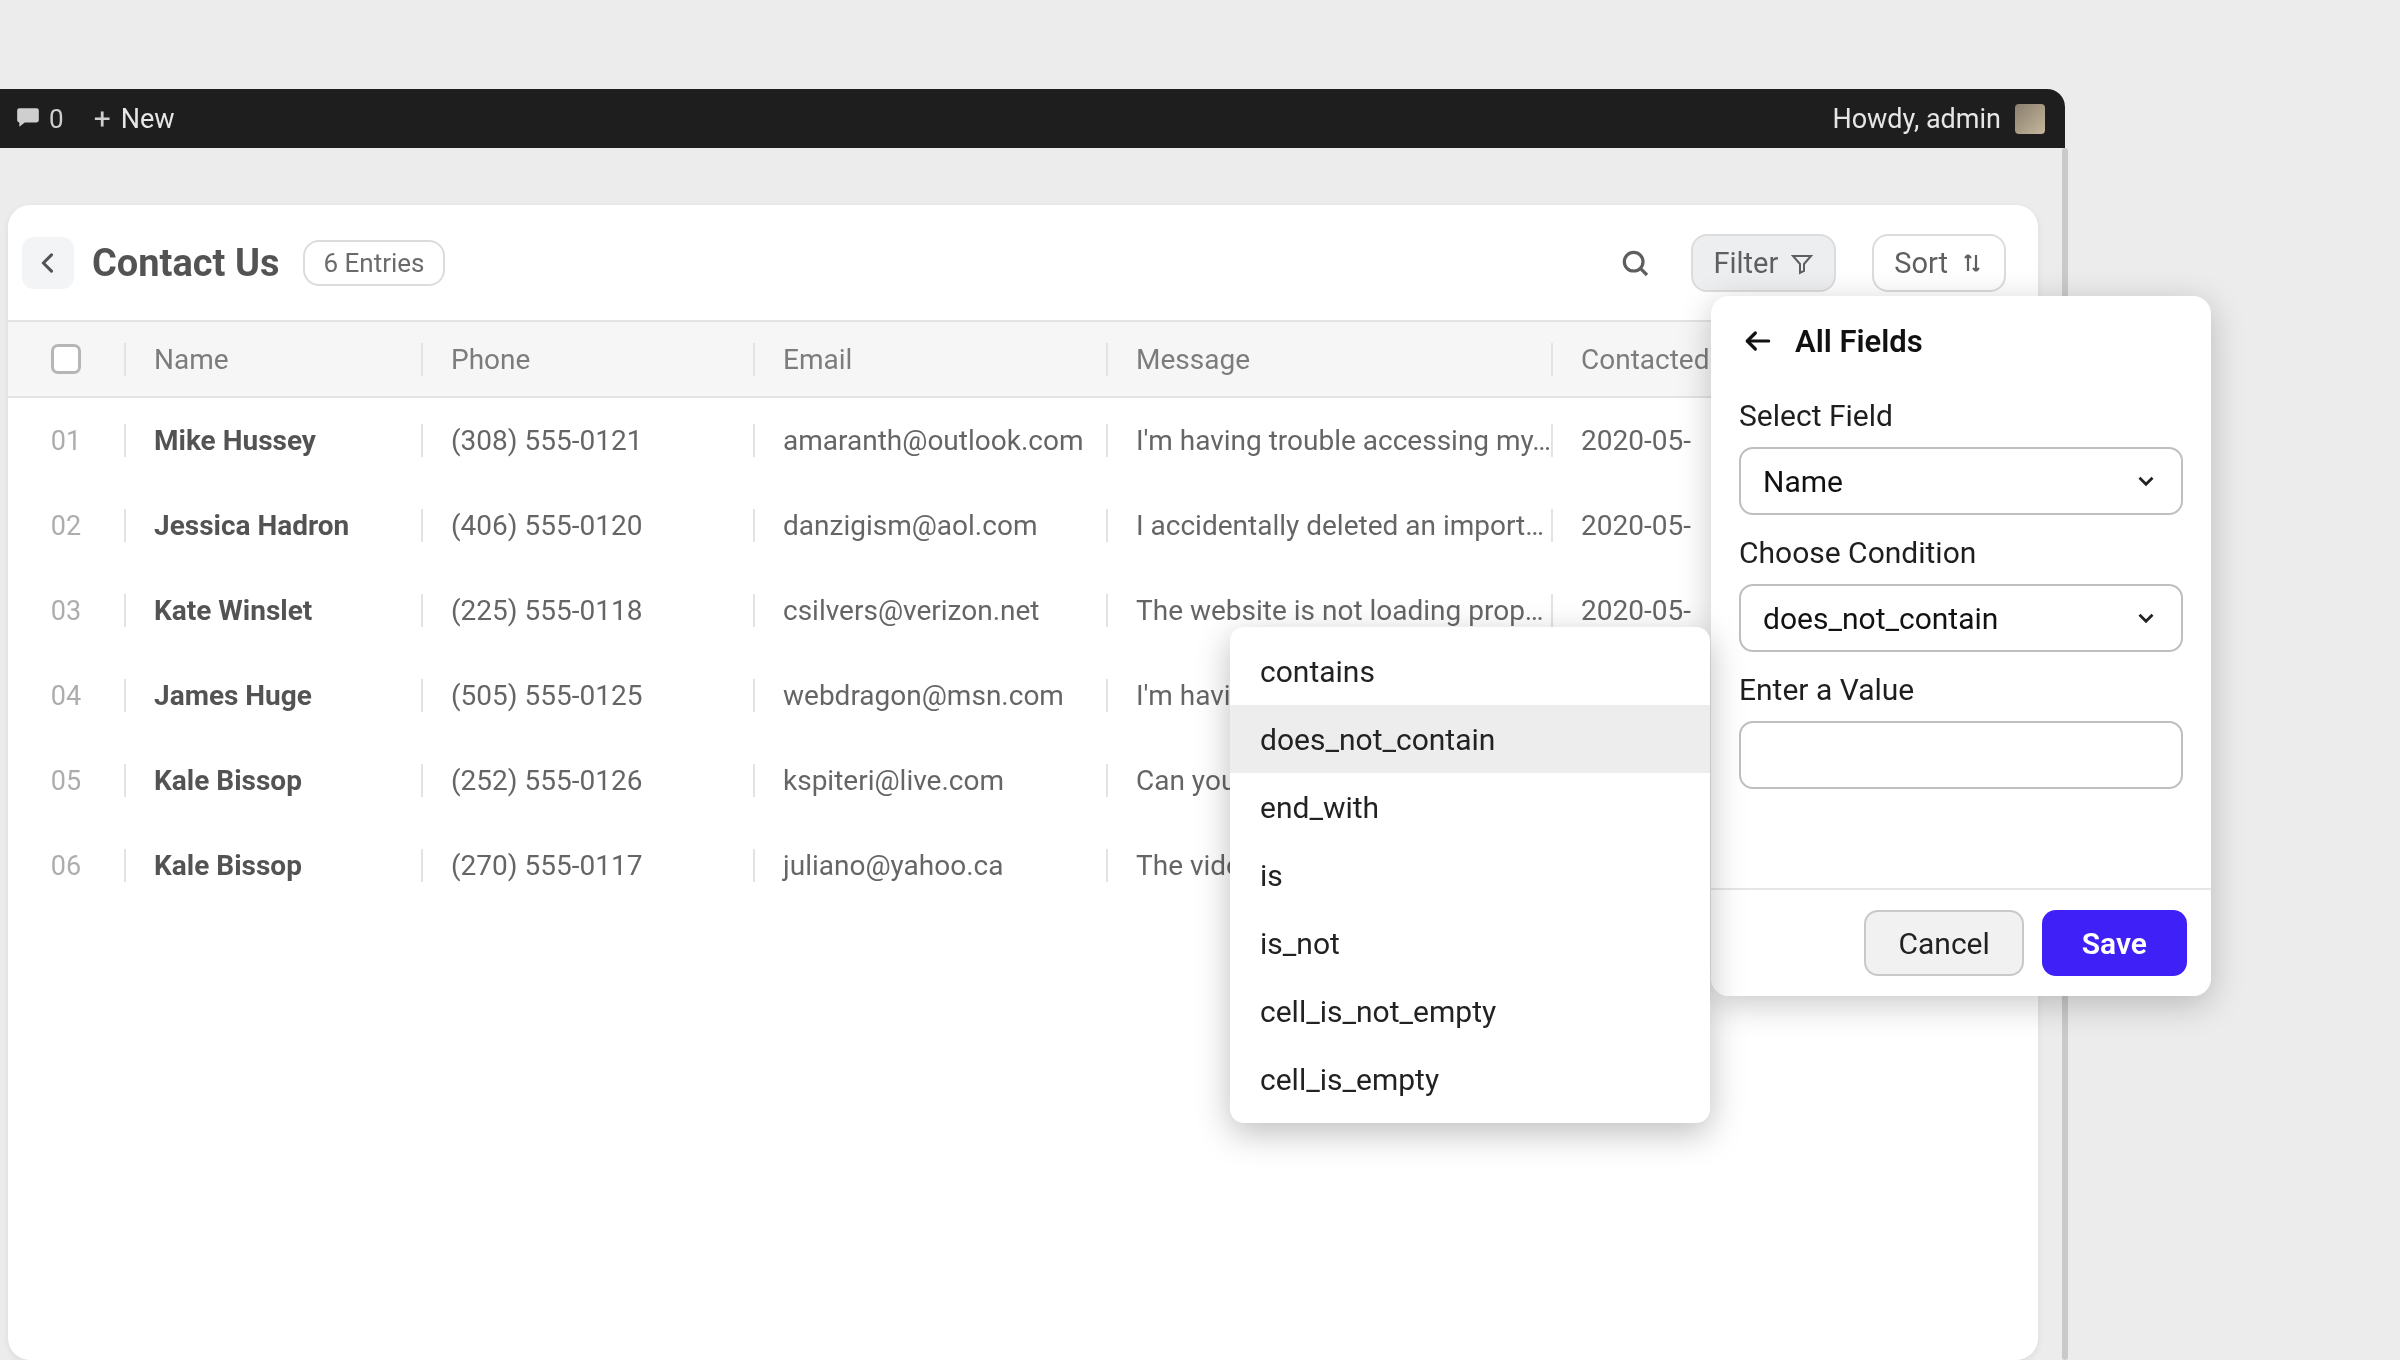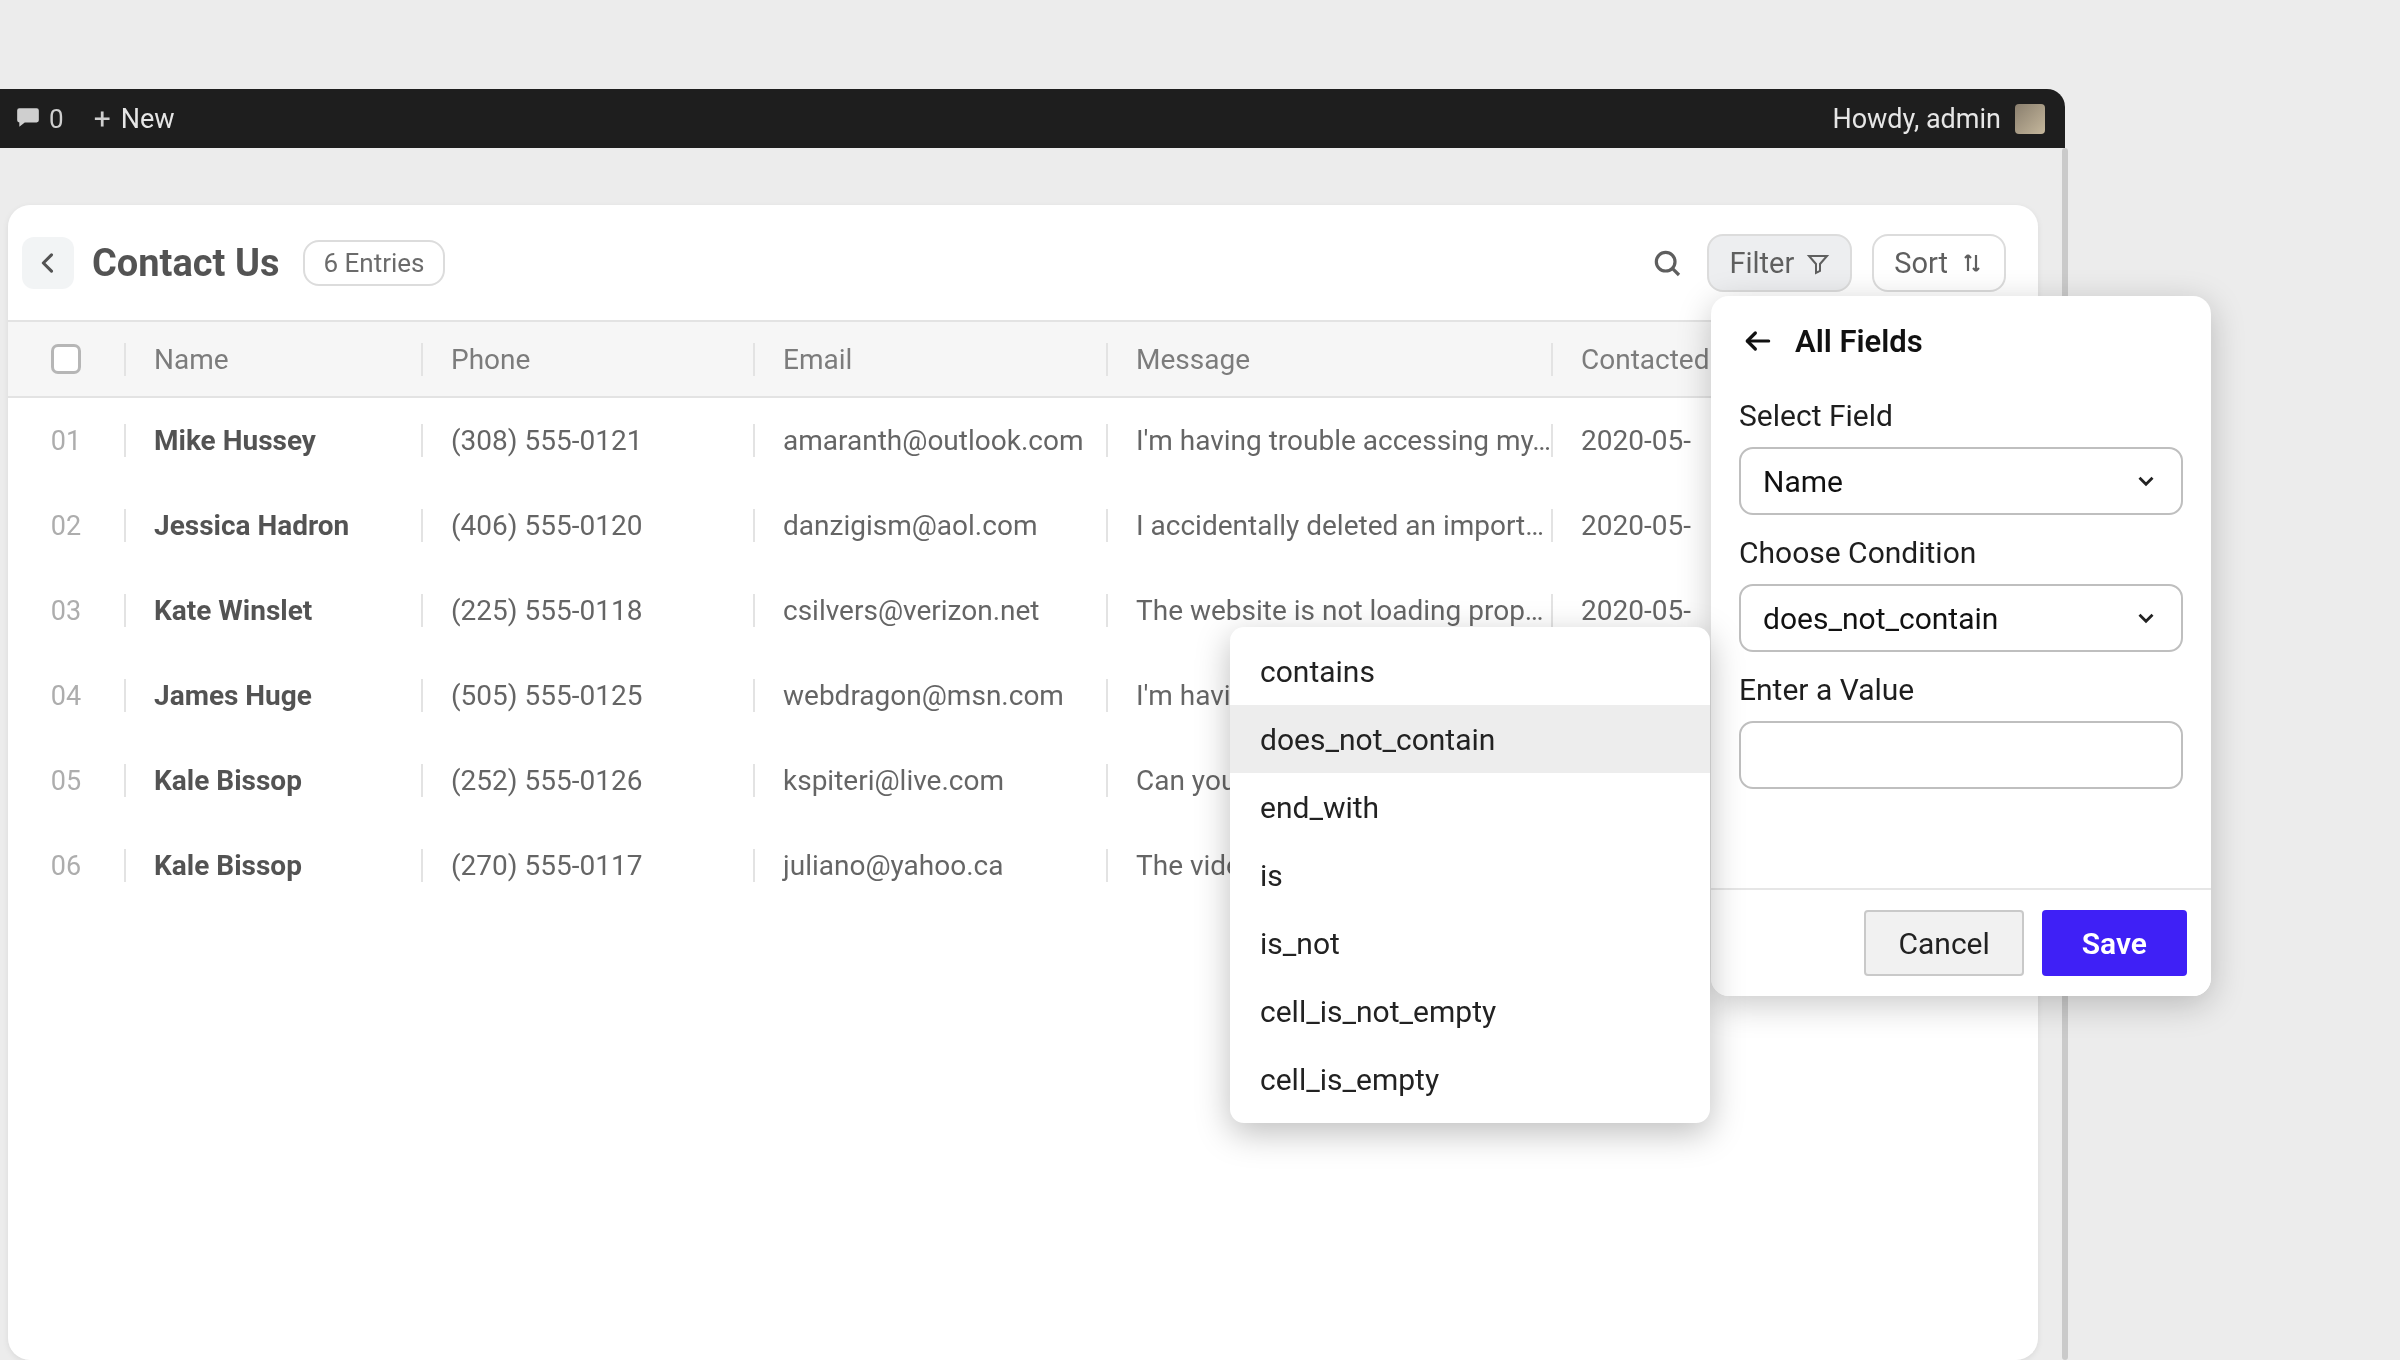--- a/index.html
+++ b/index.html
@@ -34,21 +34,21 @@
 }
 .back-btn {
   width: 52px; height: 52px; border-radius: 12px; background: #eef0f2;
   display: flex; align-items: center; justify-content: center; cursor: pointer;
 }
 .back-btn svg { width: 28px; height: 28px; }
 .page-title { font-size: 38px; font-weight: 700; color: #111; }
 .entries-badge {
   border: 2px solid #cfcfcf; border-radius: 16px; padding: 6px 18px; font-size: 26px; color: #333; margin-left: 6px;
 }
-.header-right { margin-left: auto; display: flex; align-items: center; gap: 20px; }
+.header-right { margin-left: auto; display: flex; align-items: center; gap: 36px; }
 .search-icon { width: 40px; height: 40px; display: flex; align-items: center; justify-content: center; cursor: pointer; }
 .search-icon svg { width: 32px; height: 32px; stroke: #212121; }
 .pill-btn {
   display: flex; align-items: center; gap: 12px; border: 2px solid #cfcfcf; border-radius: 16px;
   padding: 10px 20px; font-size: 29px; color: #222; cursor: pointer; background: #fff;
 }
 .pill-btn.active { background: #e6e8ea; }
 .pill-btn svg { width: 24px; height: 24px; }
 
 .table-head {
@@ -99,21 +99,21 @@
 .select svg { width: 26px; height: 26px; }
 .text-input {
   width: 100%; height: 68px; border: 2.5px solid #bfbfbf; border-radius: 14px; background: #fff;
   font-size: 28px; padding: 0 20px; outline: none;
 }
 .fp-footer {
   position: absolute; left: 0; bottom: 0; width: 100%; border-top: 2px solid #e6e6e6;
   padding: 20px 24px; display: flex; justify-content: flex-end; gap: 18px; background: #fff; border-radius: 0 0 18px 18px;
 }
 .btn {
-  height: 66px; border-radius: 4px; font-size: 30px; padding: 0 32px; display:flex; align-items:center; justify-content:center; cursor:pointer;
+  height: 66px; border-radius: 14px; font-size: 30px; padding: 0 32px; display:flex; align-items:center; justify-content:center; cursor:pointer;
 }
 .btn-cancel { border: 2px solid #c9c9c9; background: #f1f1f1; color: #222; }
 .btn-save { border: none; background: #3f20f6; color: #fff; font-weight: 600; padding: 0 40px; }
 
 .dropdown {
   position: absolute; left: 1230px; top: 627px; width: 480px;
   background: #fff; border-radius: 14px; box-shadow: 0 10px 34px rgba(0,0,0,0.26);
   padding: 10px 0;
 }
 .dropdown .opt {

